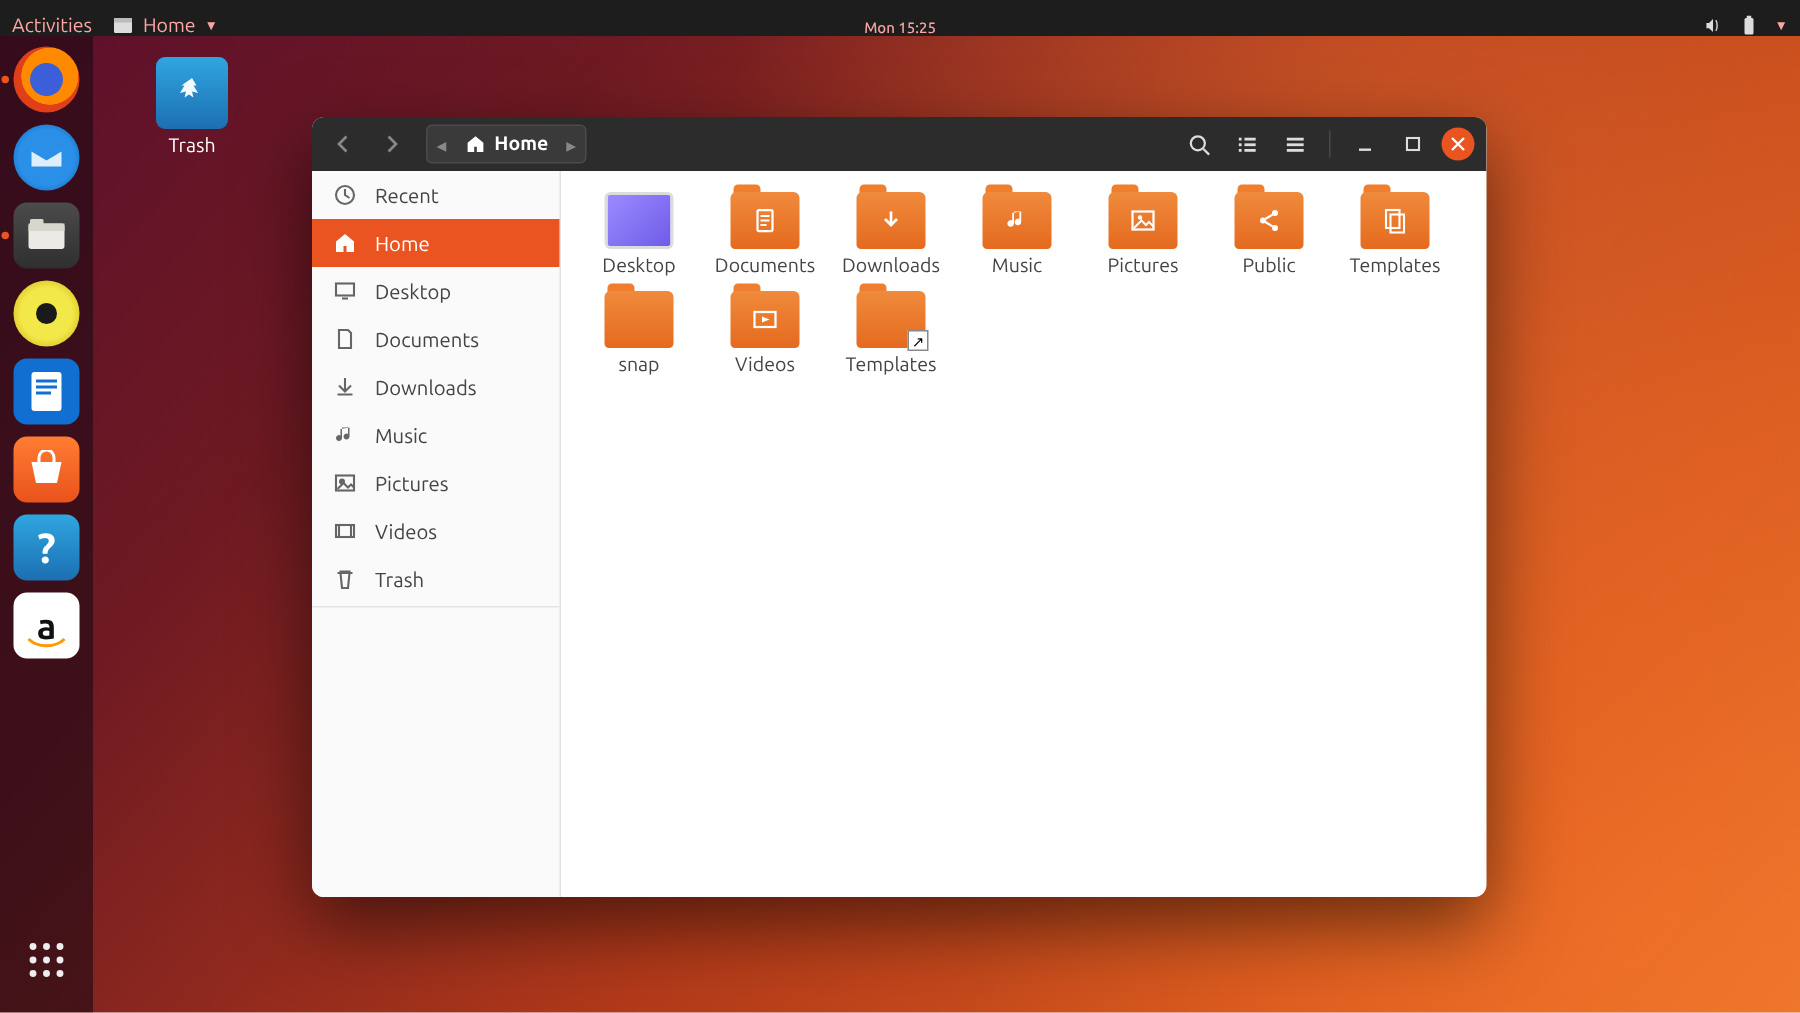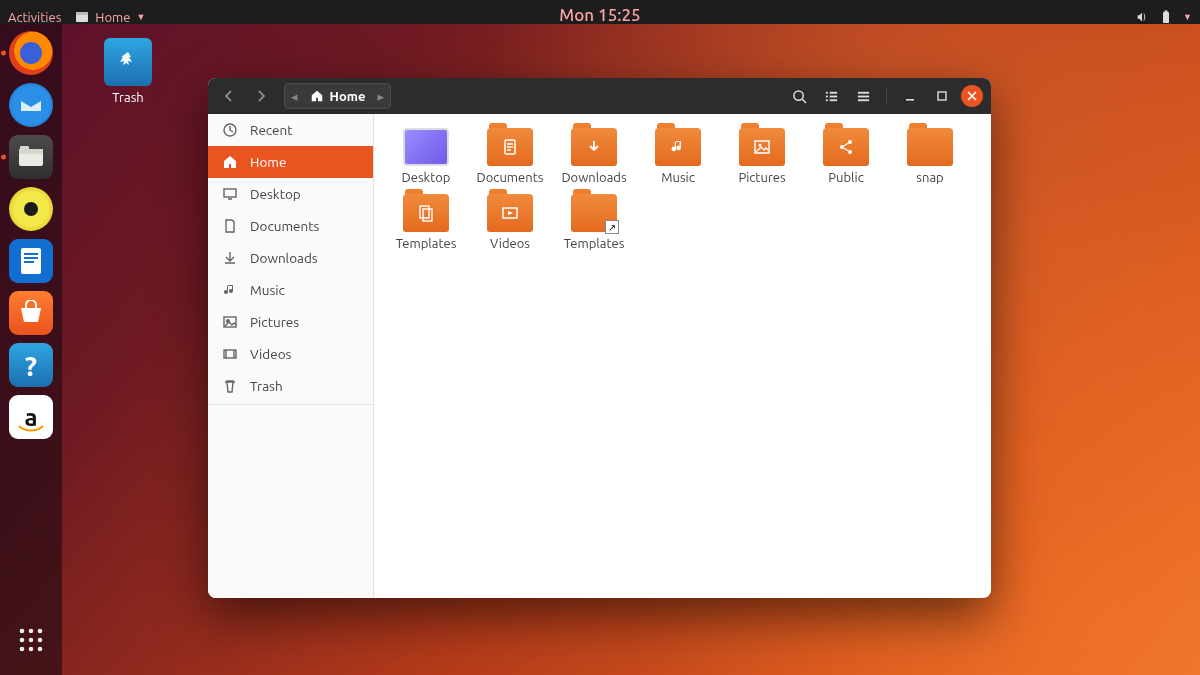--- a/index.html
+++ b/index.html
@@ -9,21 +9,21 @@
     radial-gradient(circle at 75% 20%, rgba(255,140,60,0.35), transparent 40%),
     radial-gradient(circle at 90% 90%, rgba(255,120,40,0.40), transparent 35%),
     linear-gradient(130deg, #5a0f2c 0%, #6f1a22 25%, #b1391a 55%, #d7581e 80%, #e9752e 100%);
   position: relative;
   color: #eee;
 }
 
 
 .topbar { height: 24px; background: #1d1d1d; display: flex; align-items: flex-end; font-size: 13px; color: #fca5a5; padding: 0 8px; gap: 48px; }
 .topbar .left { display: flex; align-items: center; gap: 14px; }
-.topbar .center { position: absolute; left: 50%; transform: translateX(-50%); font-weight: 500; font-size: 17px;}
+.topbar .center { position: absolute; left: 50%; transform: translateX(-50%); font-weight: 500; font-size: 10px;}
 .topbar .right { margin-left: auto; display: flex; align-items: center; gap: 10px; }
 .topbar .icon { width: 14px; height: 14px; display: inline-flex; align-items: center; justify-content: center; }
 .appmenu-item { display:flex; align-items:center; gap:6px; }
 
 
 .dock { position: absolute; left: 0; top: 24px; bottom: 0; width: 62px; background: rgba(30,10,20,0.62); display: flex; flex-direction: column; align-items: center; padding-top: 6px; gap: 6px; }
 .dock .dock-item { width: 46px; height: 46px; border-radius: 8px; display:flex; align-items:center; justify-content:center; position: relative; }
 .dock .dock-item.active::before,
 .dock .dock-item.running::before { content:""; position:absolute; left:-7px; top:50%; transform:translateY(-50%); width:5px; height:5px; border-radius:50%; background:#e95420; }
 .dock .dock-fill { flex: 1; }
@@ -382,41 +382,41 @@
                   <path d="M7.5 9l5-3M7.5 11l5 3" stroke="#fff" stroke-width="1.4"></path>
                 </svg>
               </div>
             </div>
             <div class="label">Public</div>
           </div>
           <div class="f-item">
             <div class="folder-ic">
               <div class="folder-tab"></div>
               <div class="folder-back"></div>
-              <div class="folder-glyph"></div>
-            </div>
-            <div class="label">snap</div>
-          </div>
-          <div class="f-item">
-            <div class="folder-ic">
-              <div class="folder-tab"></div>
-              <div class="folder-back"></div>
               <div class="folder-glyph">
                 <svg width="20" height="20" viewBox="0 0 20 20" fill="#fff">
                   <rect x="4" y="3" width="9" height="12" fill="none" stroke="#fff" stroke-width="1.4"></rect>
                   <rect x="7" y="6" width="9" height="12" fill="none" stroke="#fff" stroke-width="1.4"></rect>
                 </svg>
               </div>
             </div>
             <div class="label">Templates</div>
           </div>
           <div class="f-item">
             <div class="folder-ic">
               <div class="folder-tab"></div>
               <div class="folder-back"></div>
+              <div class="folder-glyph"></div>
+            </div>
+            <div class="label">snap</div>
+          </div>
+          <div class="f-item">
+            <div class="folder-ic">
+              <div class="folder-tab"></div>
+              <div class="folder-back"></div>
               <div class="folder-glyph">
                 <svg width="20" height="20" viewBox="0 0 20 20" fill="#fff">
                   <rect x="3" y="5" width="14" height="10" fill="none" stroke="#fff" stroke-width="1.5"></rect>
                   <path d="M8 8l5 2-5 2z"></path>
                 </svg>
               </div>
             </div>
             <div class="label">Videos</div>
           </div>
           <div class="f-item">

